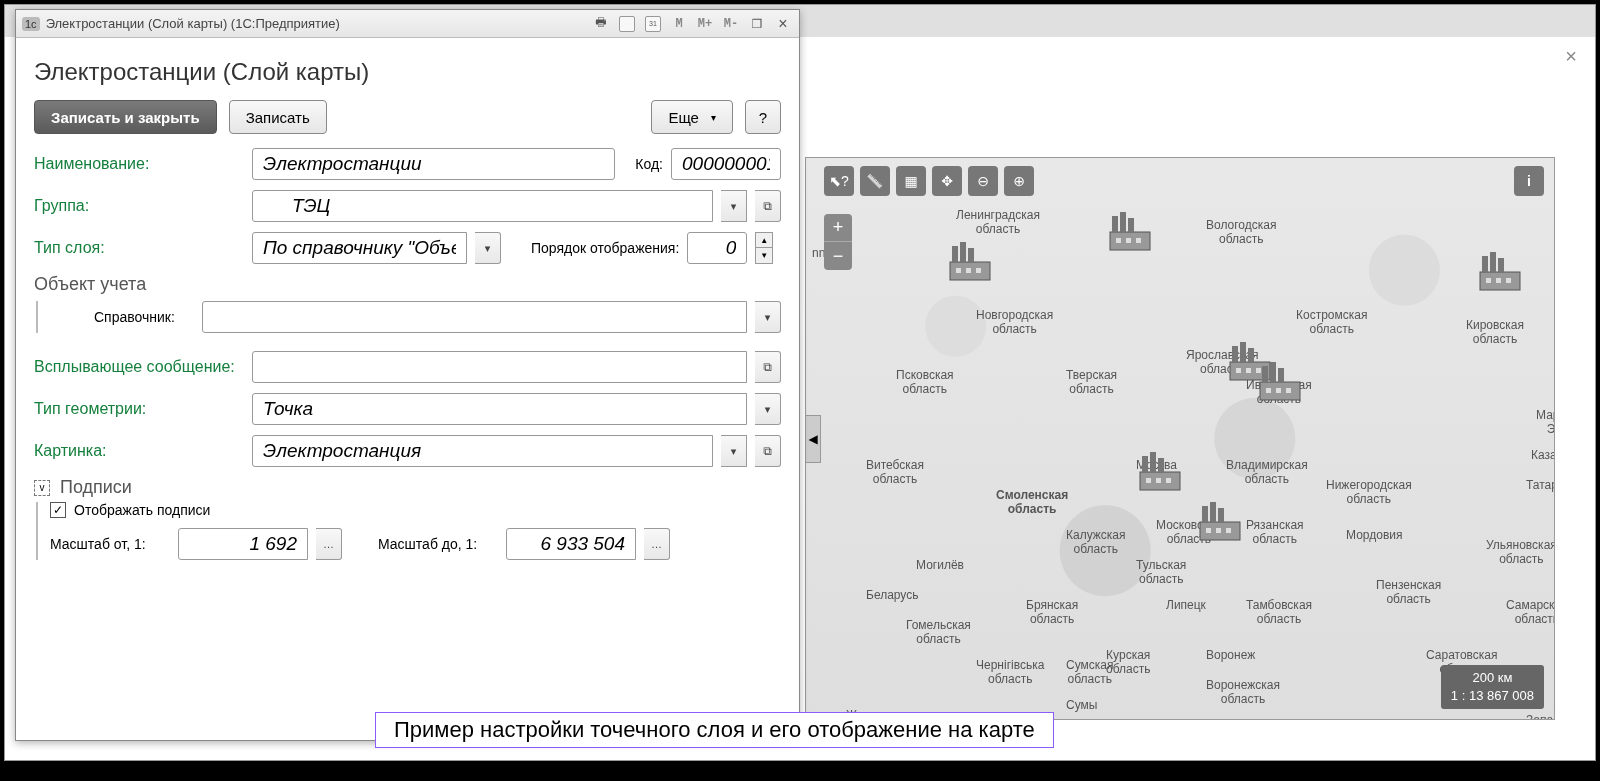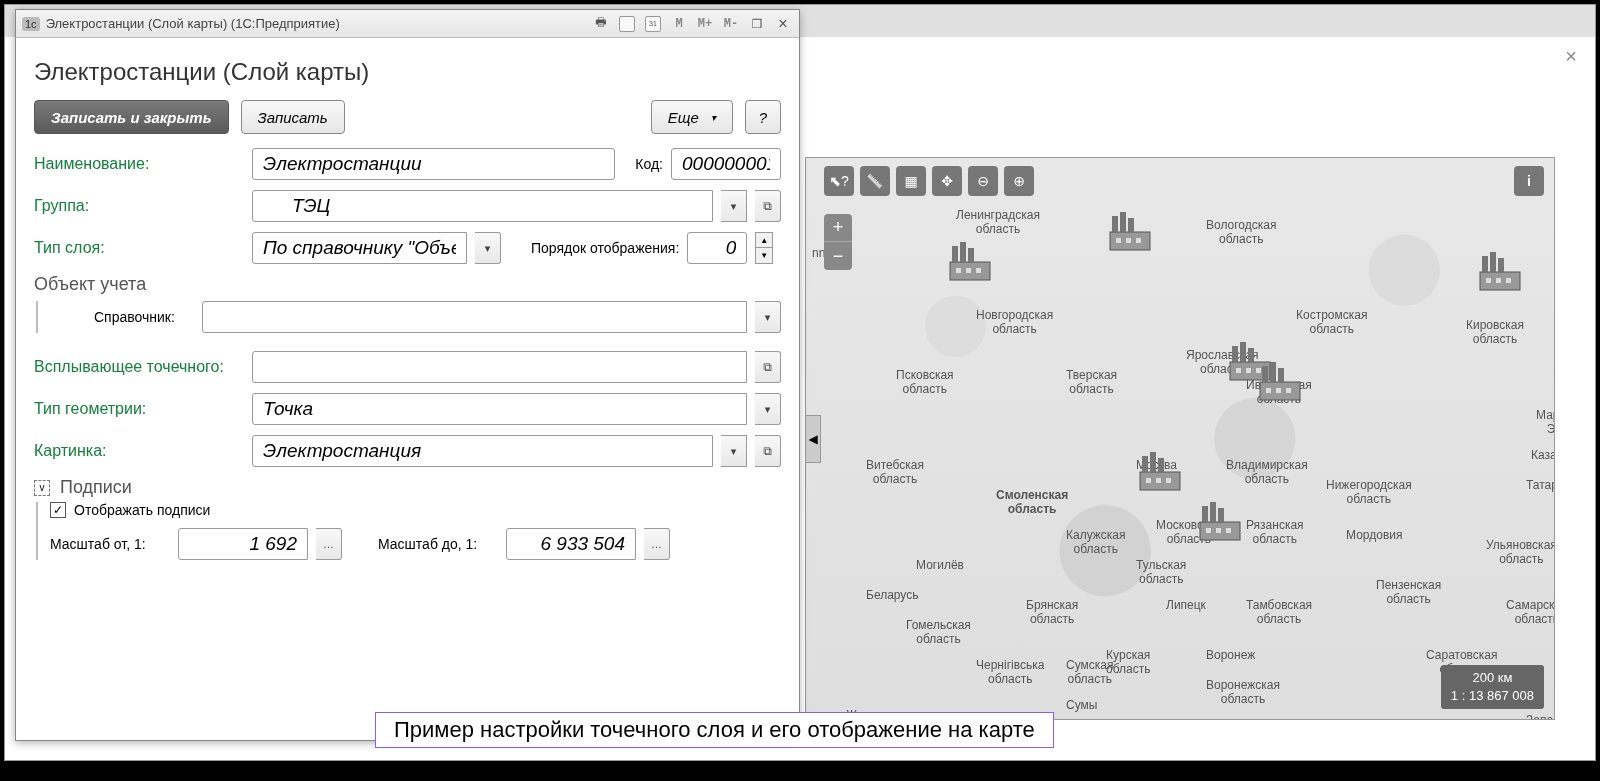--- a/index.html
+++ b/index.html
@@ -50,21 +50,21 @@
   .tb-btn.m { font-weight: bold; color: #888; font-family:"Courier New",monospace;}
   .tb-icon { width:16px; height:16px; border:1px solid #999; border-radius:2px; background:#f8f8f8; }
   .content { padding: 14px 18px; }
   .form-title { font-size: 24px; color: #333; margin: 6px 0 14px 0; }
   .btnrow { display: flex; align-items: center; gap: 12px; margin-bottom: 14px;}
   .btn {
     height: 34px; padding: 0 16px;
     border: 1px solid #888; border-radius: 4px;
     background: linear-gradient(#f8f8f8,#e6e6e6);
     display: inline-flex; align-items: center; gap:6px;
-    font-size: 15px; cursor: default; font-style: italic;
+    font-size: 15px; cursor: default;
   }
   .btn.primary {
     background: linear-gradient(#7a7a7a,#5a5a5a);
     color: #fff; font-weight: bold; border-color:#555;
   }
   .btnrow .gap { flex:1; }
   .field-row { display:flex; align-items:center; margin-bottom:10px; gap:8px; }
   .label { width: 210px; color:#15803d; font-size:16px; }
   .input {
     height: 32px; border:1px solid #999; border-radius:3px;
@@ -391,21 +391,21 @@
           <div class="input" style="flex:1; border-radius:3px 0 0 3px;">
               <input value="" style="">
             </div>
           <div class="ibtn open"></div>
         </div>
       </div>
 
       <div style="height:8px;"></div>
 
       <div class="field-row">
-        <div class="label">Всплывающее точечного:</div>
+        <div class="label">Всплывающее сообщение:</div>
         <div class="input" style="flex:1; border-radius:3px 0 0 3px;">
             <input value="" style="">
           </div>
         <div class="ibtn ext"></div>
       </div>
 
       <div class="field-row">
         <div class="label">Тип геометрии:</div>
         <div class="input" style="flex:1; border-radius:3px 0 0 3px;">
             <input value="Точка" style="">

